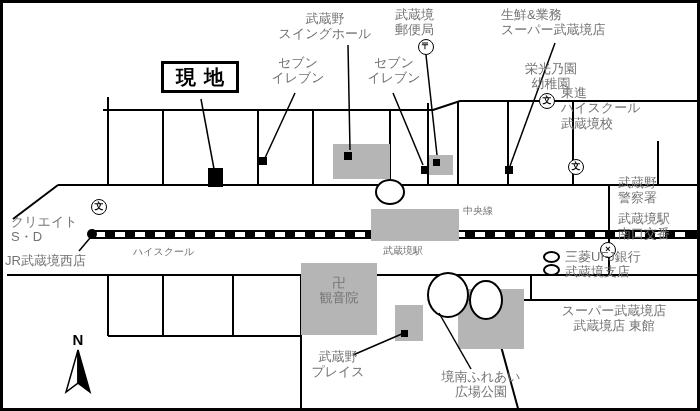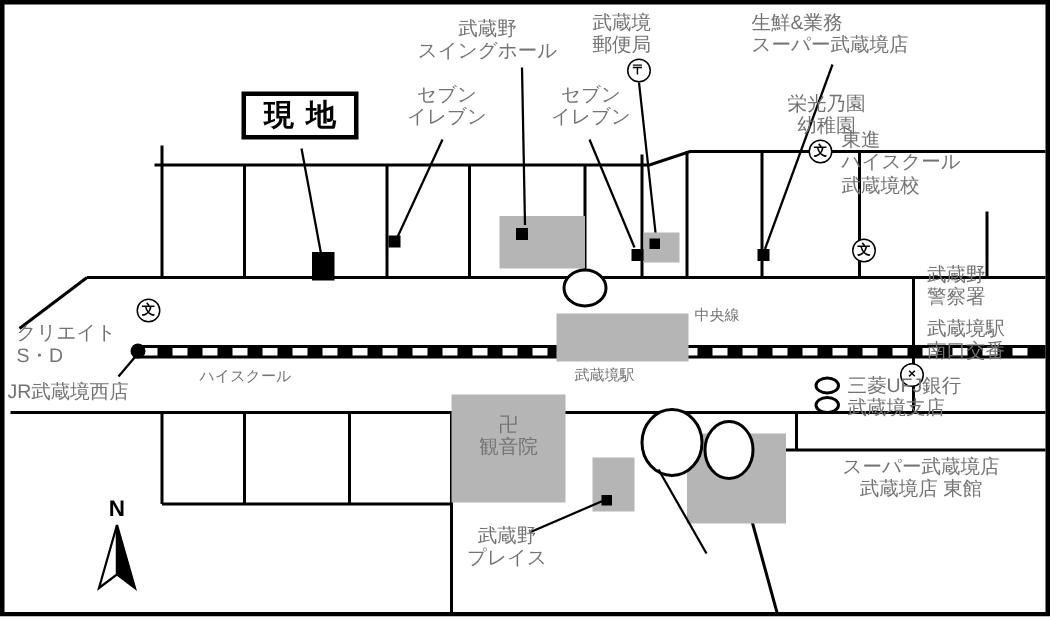--- a/index.html
+++ b/index.html
@@ -159,20 +159,22 @@
 
   <div class="lbl" style="left:526px;top:300px;width:170px;text-align:center">スーパー武蔵境店
 武蔵境店 東館</div>
 
   <div class="lbl" style="left:298px;top:272px;width:76px;text-align:center">卍
 観音院</div>
 
   <div class="lbl" style="left:294px;top:346px;width:82px;text-align:center">武蔵野
 プレイス</div>
 
+  <div class="lbl" style="left:416px;top:366px;width:124px;text-align:center">境南ふれあい
+広場公園</div>
 
   <div class="compass-n">N</div>
   <svg class="compass-arrow" width="40" height="48" viewBox="0 0 40 48">
     <polygon points="20,2 8,44 20,35" fill="#fff" stroke="#000" stroke-width="1.5"></polygon>
     <polygon points="20,2 32,44 20,35" fill="#000" stroke="#000" stroke-width="1.5"></polygon>
   </svg>
 
 </div>
 
 </body></html>

